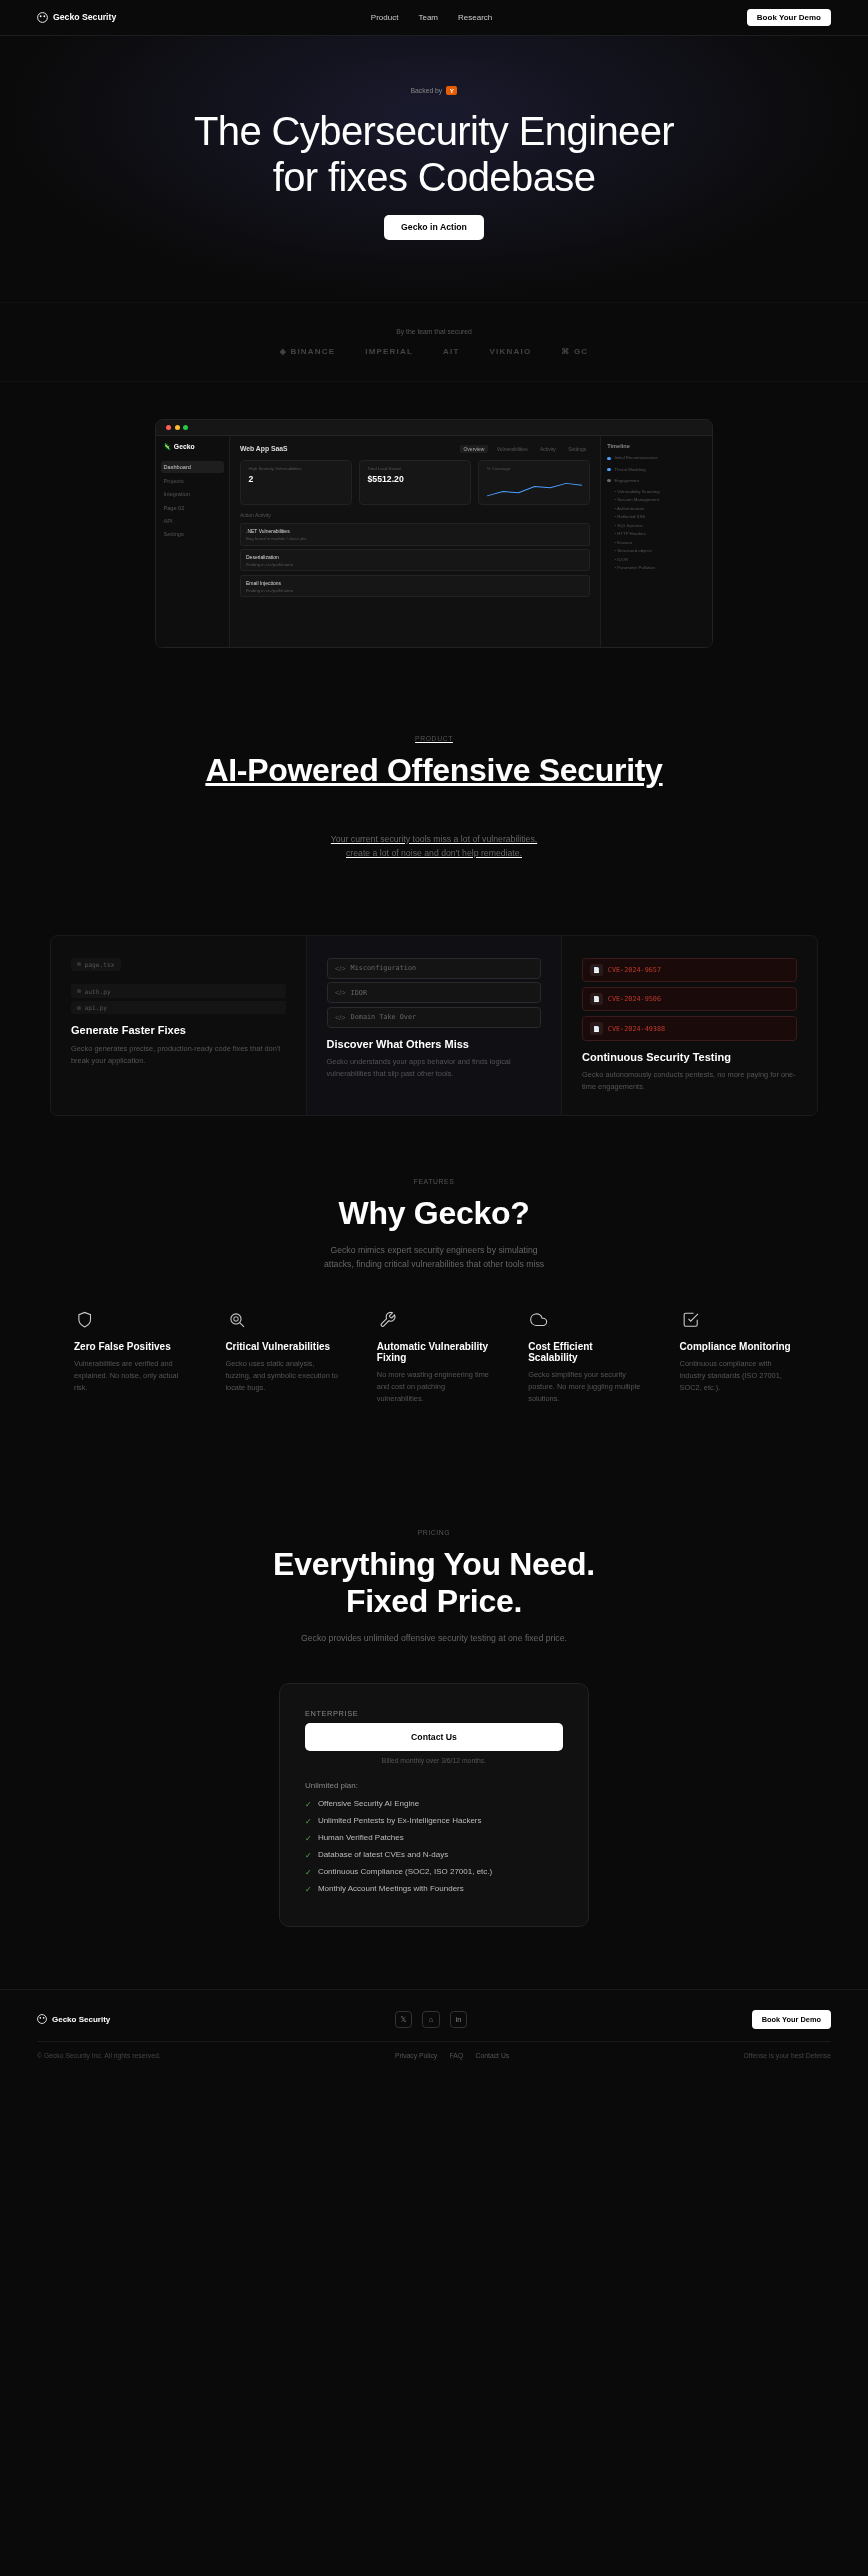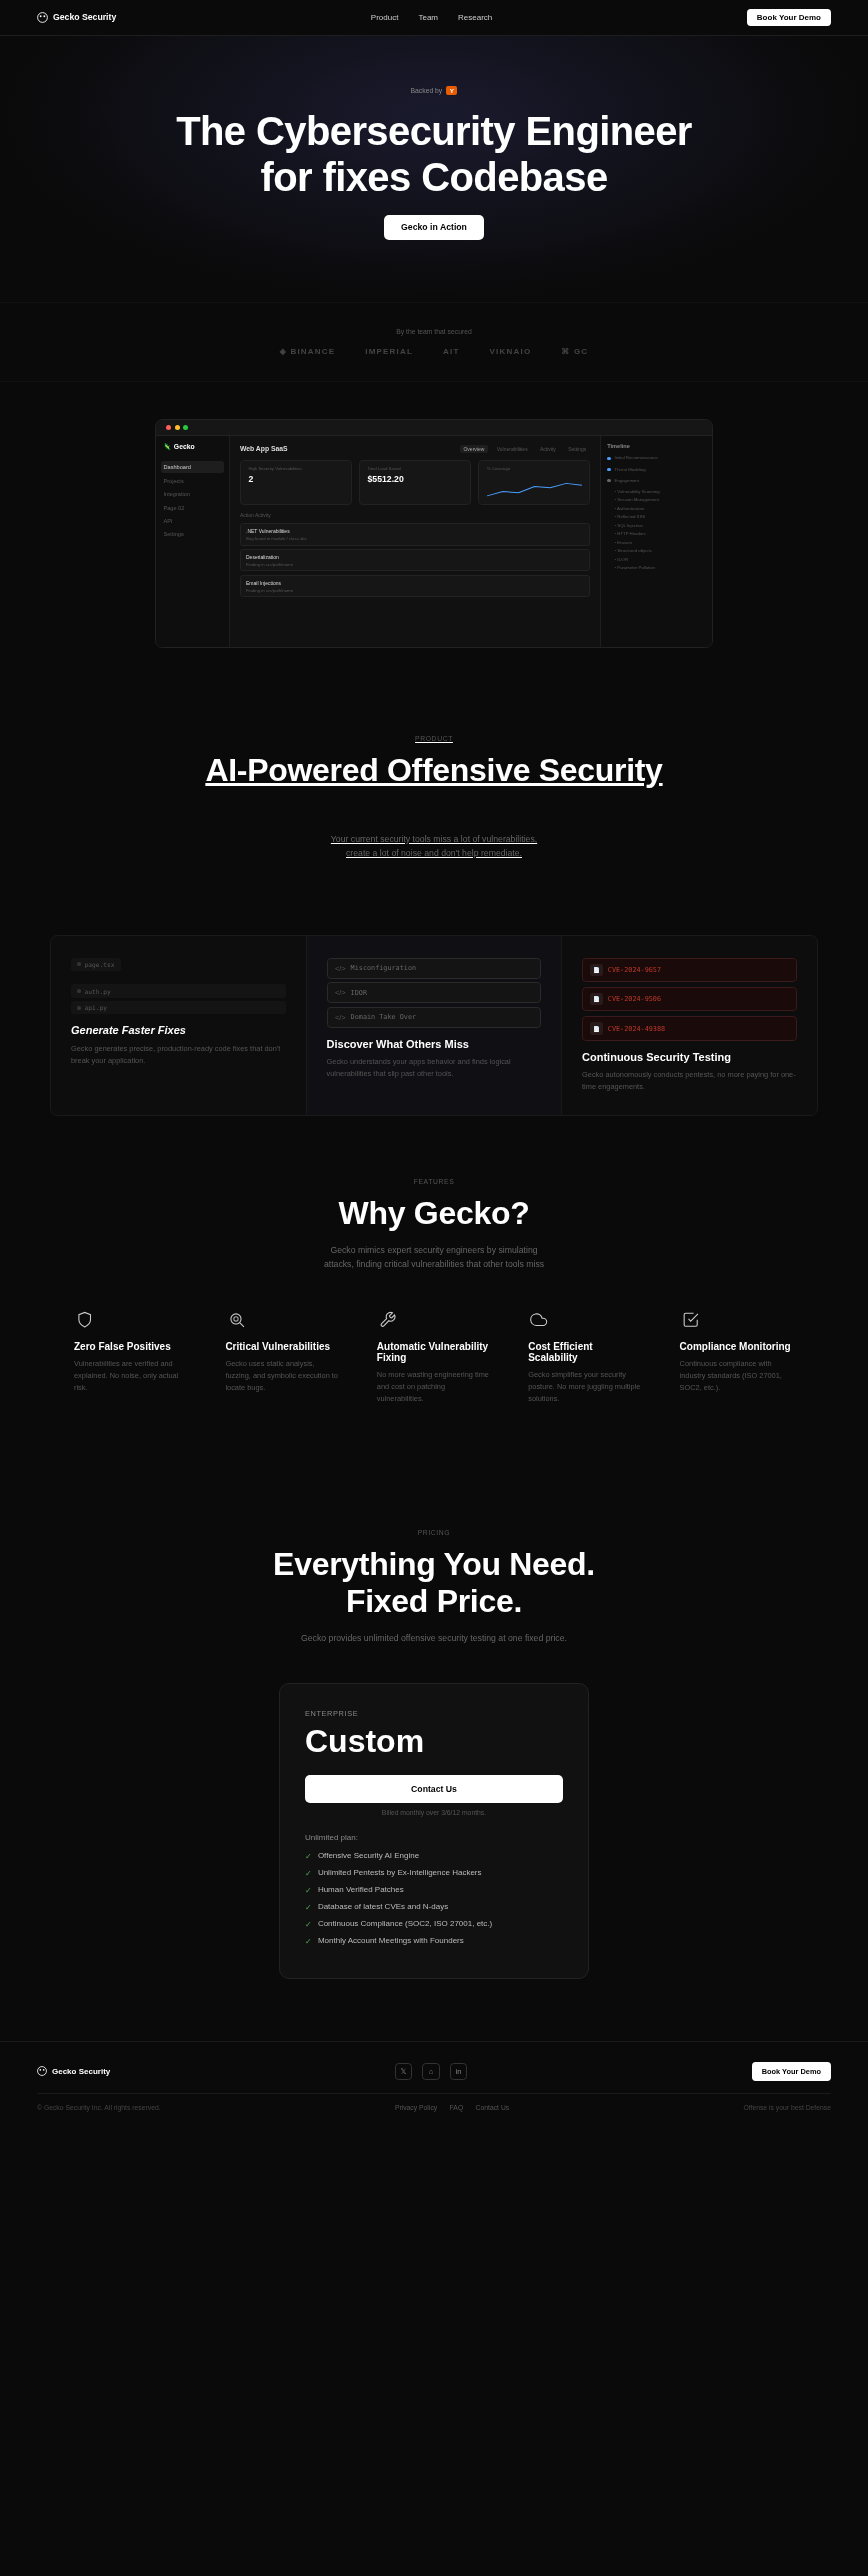--- a/index.html
+++ b/index.html
@@ -73,21 +73,21 @@
     .backed-badge {
       background: #e85d04;
       color: #fff;
       font-size: 6.2px;
       font-weight: 700;
       padding: 1.2px 3.7px;
       border-radius: 1.9px;
     }
     .hero h1 {
       font-size: 40px;
-      font-weight: 700;
+      font-weight: 400;
       line-height: 1.15;
       margin-bottom: 15px;
       letter-spacing: -0.6px;
     }
     .hero p {
       font-size: 9.3px;
       color: #888;
       line-height: 1.6;
       margin-bottom: 20px;
     }
@@ -744,21 +744,21 @@
       </div>
     </div>
     <div class="feature-code-line">
       <span class="code-dot"></span>
       <span>auth.py</span>
     </div>
     <div class="feature-code-line">
       <span class="code-dot"></span>
       <span>api.py</span>
     </div>
-    <h3 style="margin-top:10px;font-style:italic;">Generate Faster Fixes</h3>
+    <h3 style="margin-top:10px;">Generate Faster Fixes</h3>
     <p>Gecko generates precise, production-ready code fixes that don't break your application.</p>
   </div>
 
   <div class="feature-card highlight">
     <div style="margin-bottom:10px;">
       <div class="misconfig-tag">
         <span class="misconfig-icon">&lt;/&gt;</span>
         <span class="misconfig-text">Misconfiguration</span>
       </div>
       <div class="misconfig-tag">
@@ -868,21 +868,20 @@
 
   <div class="pricing-card">
 
     <svg class="pricing-card-bg" viewBox="0 0 200 200" fill="none">
       <circle cx="150" cy="50" r="80" stroke="#555" stroke-width="0.5" stroke-dasharray="4 4"></circle>
       <circle cx="150" cy="50" r="50" stroke="#555" stroke-width="0.5" stroke-dasharray="4 4"></circle>
       <circle cx="150" cy="50" r="20" stroke="#555" stroke-width="0.5" stroke-dasharray="4 4"></circle>
     </svg>
     <div style="position:relative;z-index:1;">
       <div class="pricing-tier">Enterprise</div>
-      <div class="pricing-price">Custom</div>
       <button class="pricing-cta">Contact Us</button>
       <div class="pricing-billing">Billed monthly over 3/6/12 months.</div>
       <div class="pricing-plan-title">Unlimited plan:</div>
       <div class="pricing-feature">
         <span class="check-icon">✓</span>
         <span class="pricing-feature-text">Offensive Security AI Engine</span>
       </div>
       <div class="pricing-feature">
         <span class="check-icon">✓</span>
         <span class="pricing-feature-text">Unlimited Pentests by Ex-Intelligence Hackers</span>

